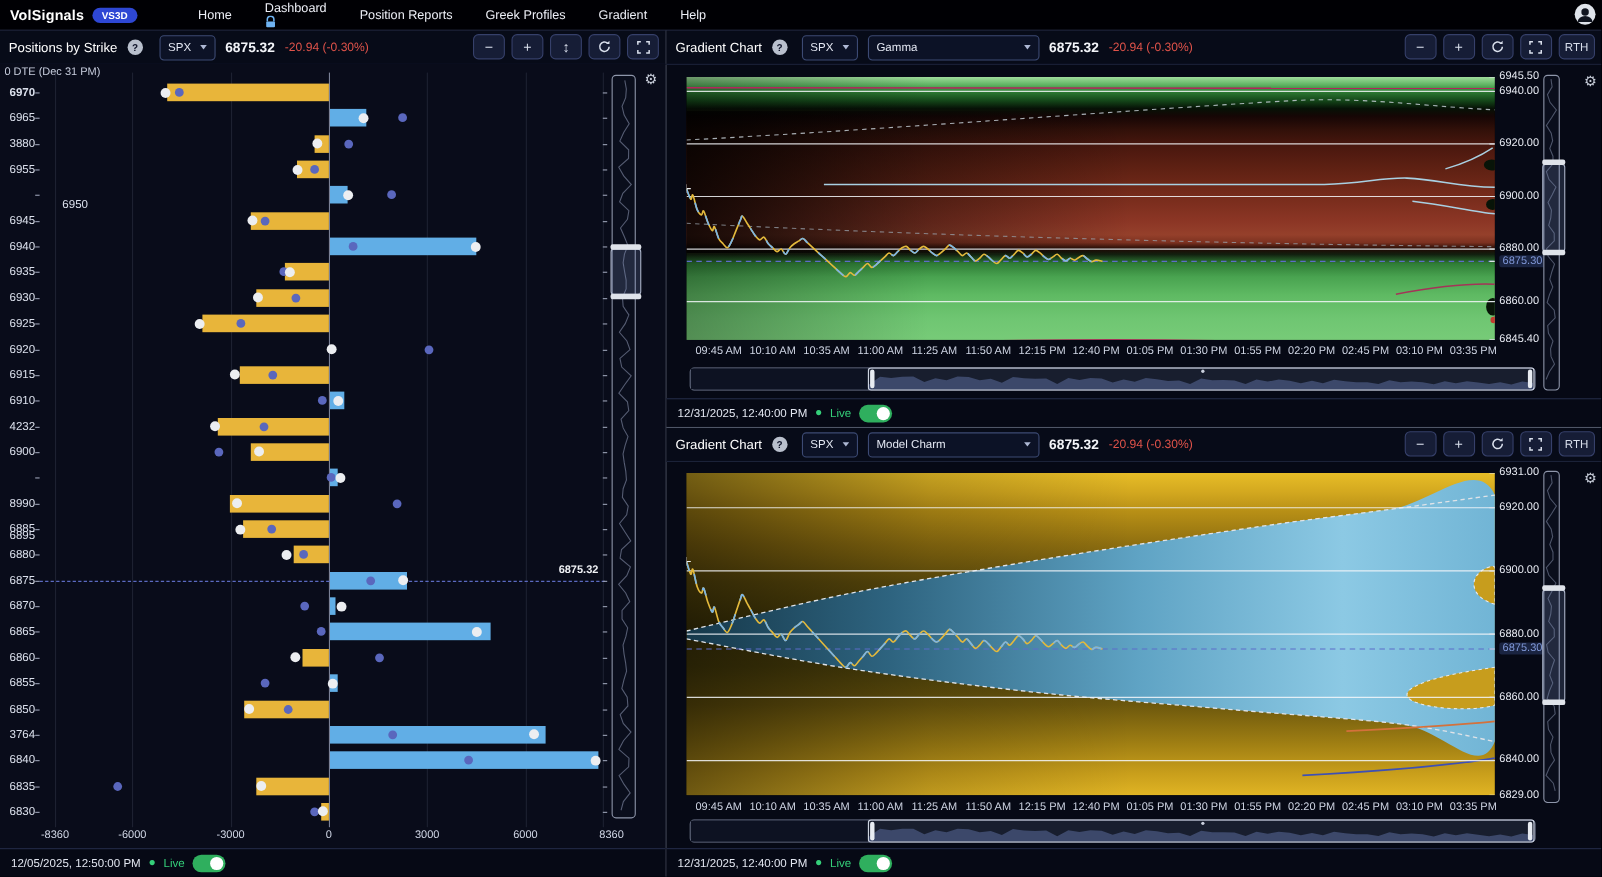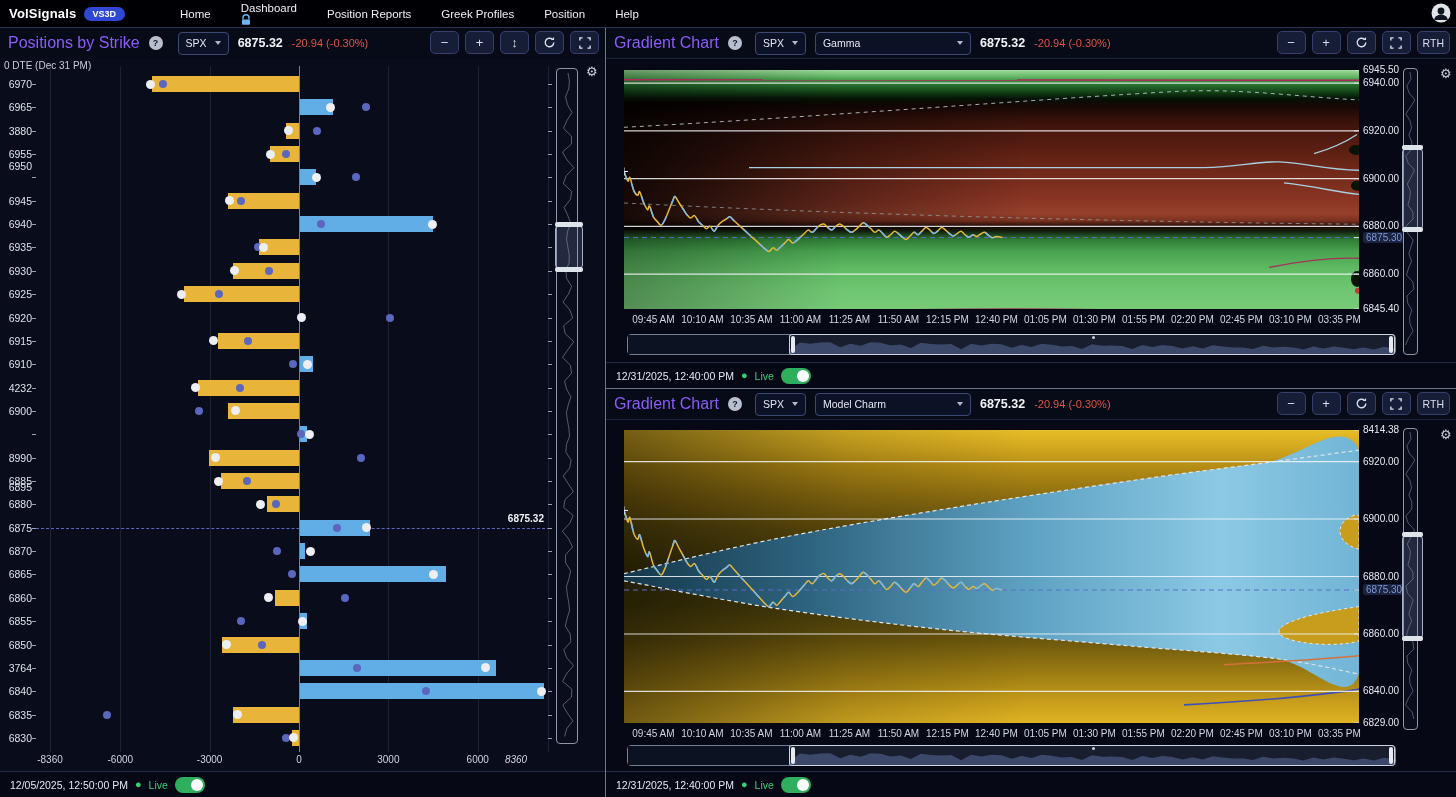--- a/index.html
+++ b/index.html
@@ -13,21 +13,21 @@
          margin-left:7px;color:#fff;}
   .nav-items{display:flex;margin-left:55px;gap:30px;font-size:11.5px;color:#eceef6;align-items:center;}
   .avatar{position:absolute;right:5px;top:3px;width:20px;height:20px;}
   
   .panel{position:absolute;background:#060915;}
   #left-panel{left:0;top:28px;width:605px;height:769px;border-right:1px solid #6e7689;}
   #gamma-panel{left:606px;top:28px;width:850px;height:360px;border-bottom:1px solid #6e7689;}
   #charm-panel{left:606px;top:389px;width:850px;height:408px;}
   .phead{position:absolute;left:0;top:0;right:0;height:30px;display:flex;align-items:center;gap:9px;
          padding-left:8px;border-bottom:1px solid #1b2238;background:#070b18;}
-  .ptitle{font-size:16px;color:#8b5cf6;}
+  .ptitle{font-size:12px;color:#ffffff;}
   .help{width:14px;height:14px;border-radius:50%;background:#b9c0cd;color:#10152b;font-size:9px;
         font-weight:bold;display:flex;align-items:center;justify-content:center;flex:none;}
   .select{height:21px;background:#0c1226;border:1px solid #3c4a73;border-radius:4px;color:#e3e7f2;
           font-size:10.5px;display:flex;align-items:center;padding:0 7px;gap:8px;}
   .chev{width:0;height:0;border-left:3.5px solid transparent;border-right:3.5px solid transparent;
         border-top:4px solid #aeb8d4;}
   .metric-select{width:140px;justify-content:space-between;}
   .price{font-size:12.5px;font-weight:bold;color:#f2f4f8;}
   .change{font-size:11px;color:#e0534a;}
   .toolbar{position:absolute;right:6px;top:3px;display:flex;gap:6px;}
@@ -97,21 +97,21 @@
     <nav class="nav-items" id="nav-items">
         <div><span>Home</span></div>
         <div><span>Dashboard</span><span style="display: flex;">
             <svg width="10" height="12" viewBox="0 0 10 12">
               <path d="M2 5.5V3.8a3 3 0 0 1 6 0v1.7" fill="none" stroke="#6fb3f2" stroke-width="1.4"></path>
               <rect x="1" y="5.5" width="8" height="5.3" rx="1" fill="#6fb3f2"></rect>
             </svg>
           </span></div>
         <div><span>Position Reports</span></div>
         <div><span>Greek Profiles</span></div>
-        <div><span>Position</span></div>
+        <div><span>Gradient</span></div>
         <div><span>Help</span></div>
       </nav>
     <span class="avatar">
       <svg width="20" height="20">
           <circle cx="10" cy="10" r="9.5" fill="#dfe3ea"></circle>
           <circle cx="10" cy="8" r="3.4" fill="#10141f"></circle>
           <path d="M3.2 17 a6.8 5.4 0 0 1 13.6 0" fill="#10141f"></path>
         </svg>
     </span>
   </header>
@@ -148,21 +148,21 @@
       <span class="gear" style="left:586px;top:6px;">⚙</span>
     <div class="vgrid" style="left: 50px; top: 8px; height: 686px;"></div>
         <div class="vgrid" style="left: 120.292px; top: 8px; height: 686px;"></div>
         <div class="vgrid" style="left: 209.646px; top: 8px; height: 686px;"></div>
         <div class="vgrid zero" style="left: 299px; top: 8px; height: 686px;"></div>
         <div class="vgrid" style="left: 388.354px; top: 8px; height: 686px;"></div>
         <div class="vgrid" style="left: 477.708px; top: 8px; height: 686px;"></div>
         <div class="vgrid" style="left: 548px; top: 8px; height: 686px;"></div>
         <div class="spotline-left" style="left: 36px; width: 514px; top: 469.783px;"></div>
         <div class="spot-label-left" style="left: 460px; width: 84px; top: 454.783px; text-align: right;">6875.32</div>
-        <div class="strike-label" style="top: 20px;">6970</div>
+        <div class="strike-label" style="top: 20px; font-weight: bold;">6970</div>
         <div class="tickL" style="left: 32px; top: 26px;"></div>
         <div class="tickL" style="left: 548px; top: 26px;"></div>
         <div class="bar neg" style="left: 151.566px; width: 147.434px; top: 18px;"></div>
         <div class="dot blue" style="left: 159.48px; top: 22px;"></div>
         <div class="dot white" style="left: 145.577px; top: 21.5px;"></div>
         <div class="strike-label" style="top: 43.357px;">6965</div>
         <div class="tickL" style="left: 32px; top: 49.357px;"></div>
         <div class="tickL" style="left: 548px; top: 49.357px;"></div>
         <div class="bar pos" style="left: 300px; width: 32.7632px; top: 41.357px;"></div>
         <div class="dot blue" style="left: 362.016px; top: 45.357px;"></div>
@@ -172,21 +172,21 @@
         <div class="tickL" style="left: 548px; top: 72.714px;"></div>
         <div class="bar neg" style="left: 286.193px; width: 12.8074px; top: 64.714px;"></div>
         <div class="dot blue" style="left: 312.871px; top: 68.714px;"></div>
         <div class="dot white" style="left: 284.075px; top: 68.214px;"></div>
         <div class="strike-label" style="top: 90.071px;">6955</div>
         <div class="tickL" style="left: 32px; top: 96.071px;"></div>
         <div class="tickL" style="left: 548px; top: 96.071px;"></div>
         <div class="bar neg" style="left: 270.109px; width: 28.8911px; top: 88.071px;"></div>
         <div class="dot blue" style="left: 281.895px; top: 92.071px;"></div>
         <div class="dot white" style="left: 266.205px; top: 91.571px;"></div>
-        <div class="strike-label" style="top: 102px;">6950</div>
+        <div class="strike-label" style="top: 122px; margin-left: 48px;">6950</div>
         <div class="tickL" style="left: 32px; top: 119.428px;"></div>
         <div class="tickL" style="left: 548px; top: 119.428px;"></div>
         <div class="bar pos" style="left: 300px; width: 16.0837px; top: 111.428px;"></div>
         <div class="dot blue" style="left: 352.484px; top: 115.428px;"></div>
         <div class="dot white" style="left: 312.371px; top: 114.928px;"></div>
         <div class="strike-label" style="top: 136.785px;">6945</div>
         <div class="tickL" style="left: 32px; top: 142.785px;"></div>
         <div class="tickL" style="left: 548px; top: 142.785px;"></div>
         <div class="bar neg" style="left: 227.815px; width: 71.1854px; top: 134.785px;"></div>
         <div class="dot blue" style="left: 236.92px; top: 138.785px;"></div>
@@ -327,21 +327,21 @@
         <div class="tickL" style="left: 548px; top: 679.996px;"></div>
         <div class="bar neg" style="left: 291.554px; width: 7.44617px; top: 671.996px;"></div>
         <div class="dot blue" style="left: 281.597px; top: 675.996px;"></div>
         <div class="dot white" style="left: 288.543px; top: 675.496px;"></div>
         <div class="xlab" style="left: 50px; top: 696px;">-8360</div>
         <div class="xlab" style="left: 120.292px; top: 696px;">-6000</div>
         <div class="xlab" style="left: 209.646px; top: 696px;">-3000</div>
         <div class="xlab" style="left: 299px; top: 696px;">0</div>
         <div class="xlab" style="left: 388.354px; top: 696px;">3000</div>
         <div class="xlab" style="left: 477.708px; top: 696px;">6000</div>
-        <div class="xlab" style="left: 516px; top: 696px; font-style: italic;">8360</div>
+        <div class="xlab" style="left: 556px; top: 696px;">8360</div>
         <div class="vnav" style="left: 556px; top: 10px; width: 20px; height: 674px;"><svg width="20" height="674">
             <path d="M11 4 L12.4 11.9 L11.8 19.8 L8.5 27.7 L10.4 35.6 L15.0 43.5 L10.0 51.4 L6.5 59.3 L14.5 67.2 L14.4 75.1 L5.5 83.0 L10.0 90.9 L16.9 98.8 L9.2 106.7 L6.3 114.6 L14.7 122.5 L13.4 130.4 L7.1 138.3 L10.6 146.2 L13.8 154.1 L10.7 162.0 L9.5 169.9 L10.8 177.8 L12.2 185.7 L12.2 193.6 L8.9 201.5 L9.5 209.4 L14.7 217.3 L11.4 225.2 L6.1 233.1 L12.9 241.0 L15.7 248.9 L6.6 256.8 L8.2 264.7 L16.8 272.6 L11.0 280.5 L5.6 288.4 L13.4 296.3 L14.6 304.2 L7.6 312.1 L9.5 320.0 L13.9 327.9 L11.3 335.8 L9.4 343.7 L10.5 351.6 L11.9 359.5 L12.5 367.4 L9.5 375.3 L8.8 383.2 L14.1 391.1 L12.7 399.0 L6.2 406.9 L11.3 414.8 L16.4 422.7 L8.0 430.6 L6.7 438.5 L16.1 446.4 L12.8 454.3 L5.4 462.2 L11.8 470.1 L15.5 478.0 L8.5 485.9 L8.5 493.8 L13.6 501.7 L12.0 509.6 L9.4 517.5 L10.3 525.4 L11.7 533.3 L12.6 541.2 L10.2 549.1 L8.3 557.0 L13.2 564.9 L13.8 572.8 L6.8 580.7 L9.6 588.6 L16.6 596.5 L9.8 604.4 L5.6 612.3 L14.8 620.2 L14.5 628.1 L5.8 636.0 L10.2 643.9 L15.9 651.8 L9.7 659.7 L7.6 667.6" fill="none" stroke="rgba(160,170,200,.5)" stroke-width="1"></path>
           </svg><div class="handle" style="top: 157px; height: 40px;"></div><div class="cap" style="top: 153px;"></div><div class="cap" style="top: 198px;"></div></div>
       </div>
     <div class="statusbar">
       <span>12/05/2025, 12:50:00 PM</span>
       <span class="live-dot">●</span>
       <span class="live-text">Live</span>
       <span class="toggle">
           <span class="knob"></span>
@@ -530,21 +530,21 @@
           <line x1="730" x2="735" y1="89.04901960784314" y2="89.04901960784314" stroke="#dfe3ea" stroke-width="1"></line>
           <line x1="730" x2="735" y1="146.5" y2="146.5" stroke="#dfe3ea" stroke-width="1"></line>
           <line x1="730" x2="735" y1="160.00098039215635" y2="160.00098039215635" stroke="#dfe3ea" stroke-width="1"></line>
           <line x1="730" x2="735" y1="203.95098039215685" y2="203.95098039215685" stroke="#dfe3ea" stroke-width="1"></line>
           <line x1="730" x2="735" y1="261.4019607843137" y2="261.4019607843137" stroke="#dfe3ea" stroke-width="1"></line>
           <line x1="730" x2="735" y1="293" y2="293" stroke="#dfe3ea" stroke-width="1"></line>
         </svg>
     </div>
     <span class="gear" style="position:absolute;left:834px;top:38px;">⚙</span>
     <div id="charm-ylabels">
-        <div class="ylab" style="left: 757px; top: 35px;">8414.38</div>
+        <div class="ylab" style="left: 757px; top: 35px;">6931.00</div>
         <div class="ylab" style="left: 757px; top: 66.598px;">6920.00</div>
         <div class="ylab" style="left: 757px; top: 124.049px;">6900.00</div>
         <div class="ylab" style="left: 757px; top: 181.5px;">6880.00</div>
         <div class="ylab hl" style="left: 757px; top: 195.001px;">6875.30</div>
         <div class="ylab" style="left: 757px; top: 238.951px;">6860.00</div>
         <div class="ylab" style="left: 757px; top: 296.402px;">6840.00</div>
         <div class="ylab" style="left: 757px; top: 328px;">6829.00</div>
       </div>
     <div id="charm-xlabels">
         <div class="xlab" style="left: 47.4px; top: 339px;">09:45 AM</div>

